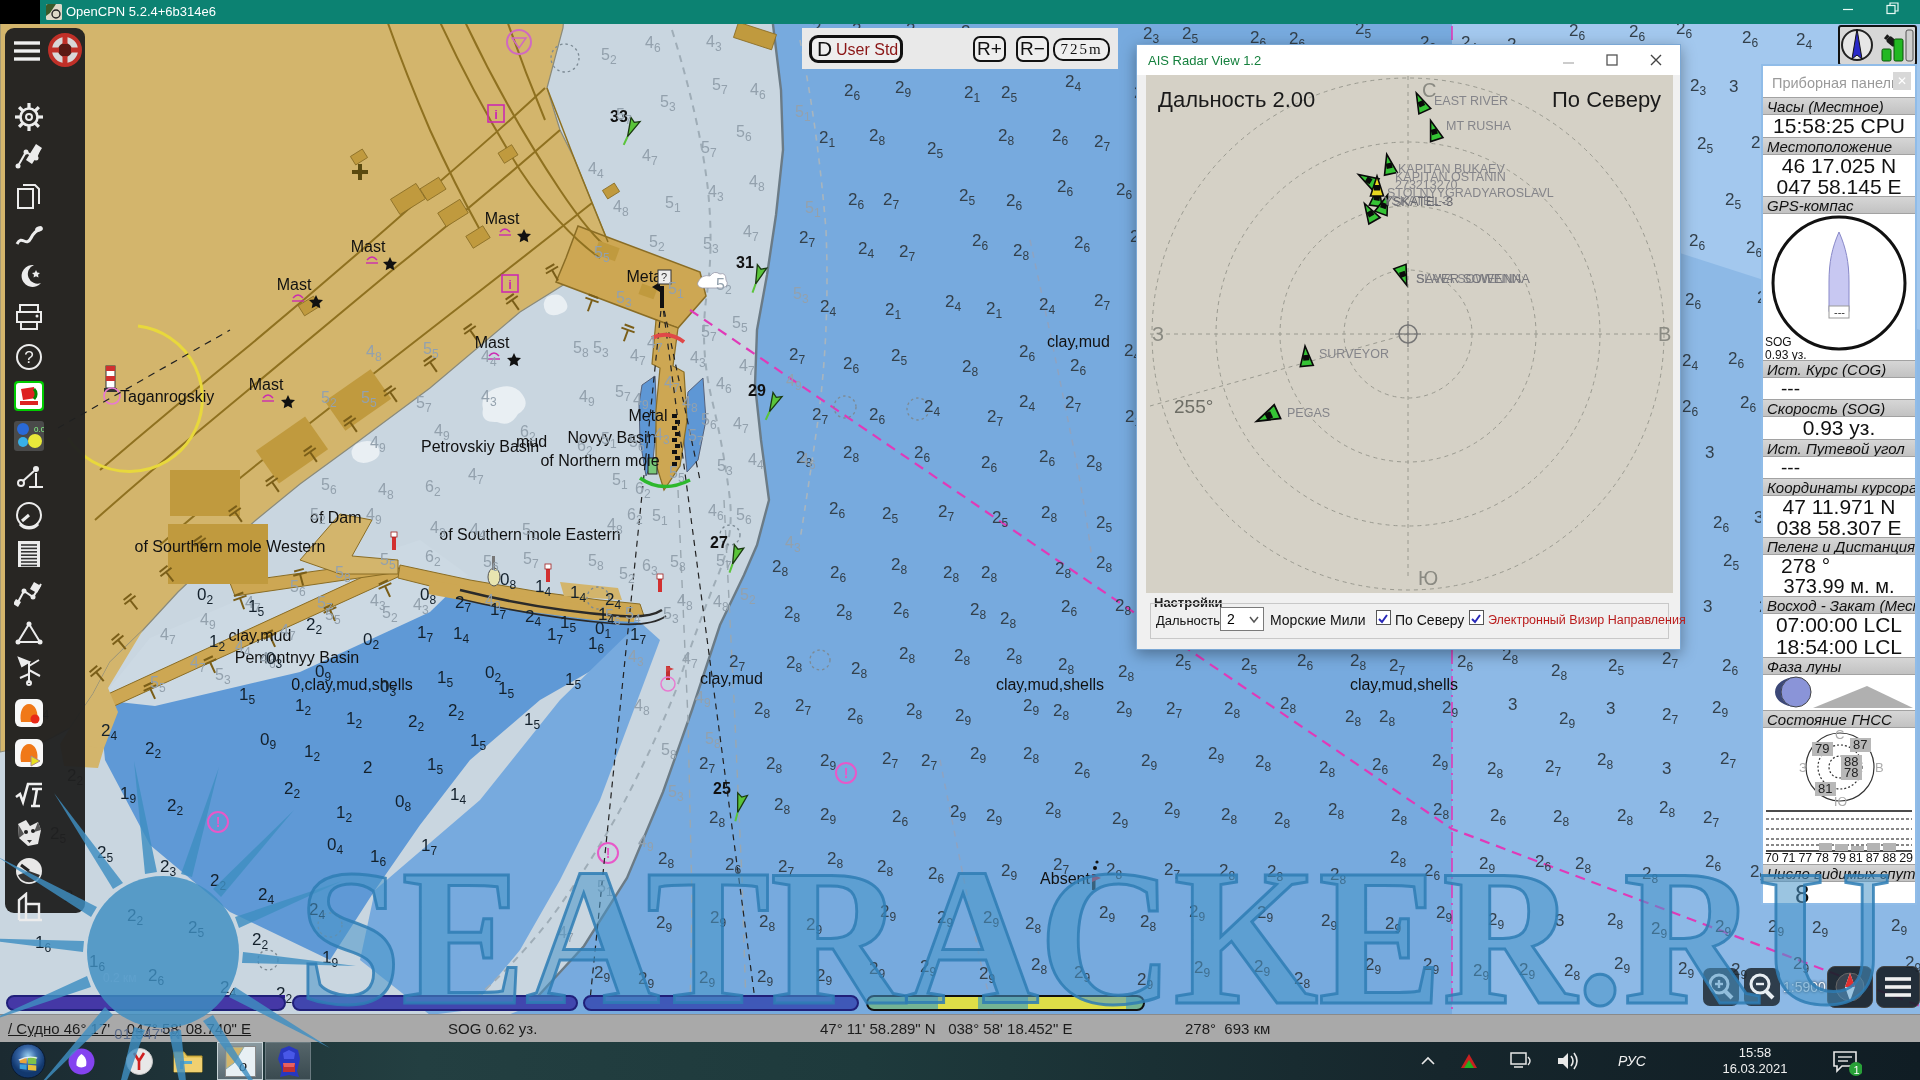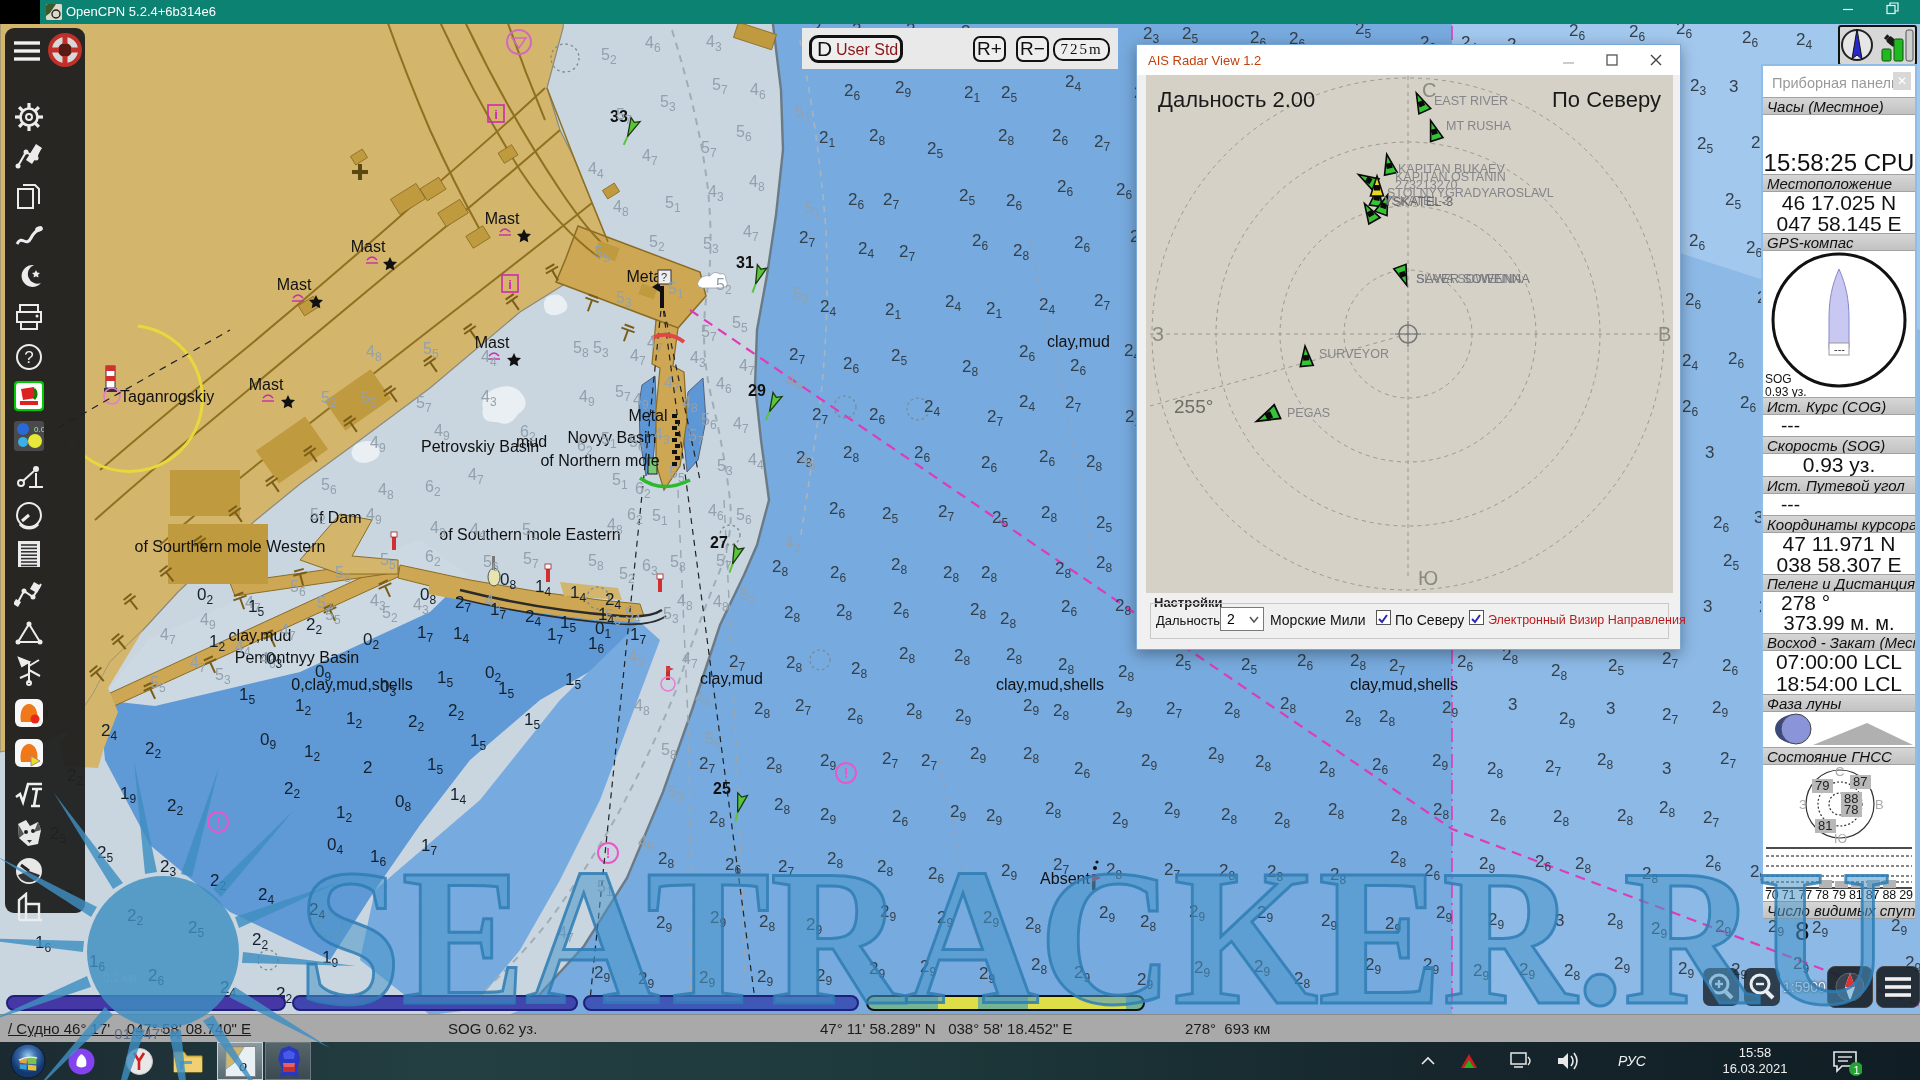--- a/index.html
+++ b/index.html
@@ -17,21 +17,21 @@
 
 #toolbar{position:absolute;left:5px;top:28px;width:80px;height:885px;background:rgba(32,32,32,0.96);border-radius:9px;z-index:20;}
 .tbi{position:absolute;width:30px;height:30px;left:9px;}
 
 #topbtns{position:absolute;left:802px;top:28px;width:316px;height:41px;background:#e9e9e9;z-index:10;}
 
 #cmpw{position:absolute;left:1838px;top:25px;width:79px;height:41px;background:#d7d7d7;border:2px solid #111;border-radius:3px;z-index:10;}
 
 #ais{position:absolute;left:1136px;top:44px;width:545px;height:606px;background:#f0f0f0;border:1px solid #7aa7d4;box-shadow:0 4px 14px rgba(0,0,0,0.35);z-index:22;}
 #ais .tb{position:absolute;left:0;top:0;width:100%;height:30px;background:#fff;}
-#ais .tb .t{position:absolute;left:11px;top:8px;font-size:13px;color:#c2410c;}
+#ais .tb .t{position:absolute;left:11px;top:8px;font-size:13px;color:#15803d;}
 #ais .radar{position:absolute;left:9px;top:30px;width:527px;height:518px;background:#d5d1c6;overflow:hidden;}
 #ais .set{position:absolute;left:9px;top:548px;width:527px;height:50px;background:#f0f0f0;white-space:nowrap;}
 
 #inst{position:absolute;left:1761px;top:64px;width:156px;height:841px;background:#fff;border:2px solid #90bce8;z-index:22;font-family:"Liberation Sans",sans-serif;}
 #inst .hdr{background:linear-gradient(#d6d6d6,#c2c2c2);border-top:1px solid #a2a2a2;border-bottom:1px solid #a2a2a2;font-style:italic;font-size:15px;color:#111;padding:0 4px;height:18px;line-height:17px;white-space:nowrap;overflow:hidden;}
 #inst .val{font-size:20px;color:#111;text-align:center;height:20px;line-height:21px;white-space:nowrap;overflow:hidden;}
 #inst .vall{font-size:19px;color:#111;text-align:left;height:21px;line-height:21px;padding-left:18px;}
 
 #statusbar{position:absolute;left:0;top:1014px;width:1920px;height:28px;background:#a9a9a9;border-top:1px solid #8a8a8a;z-index:28;font-size:15px;color:#1c1c1c;}
 #statusbar span{position:absolute;top:5px;white-space:pre;}
@@ -1267,21 +1267,21 @@
           </svg></div>
 <div class="abs" style="left:342px;top:20px;font-size:12.5px;color:#b91c1c;white-space:nowrap;">Электронный Визир Направления</div>
 </div>
     </div>
     <div id="inst">
       <div style="height:31px;position:relative;">
         <span style="position:absolute;left:9px;top:9px;font-size:14.5px;color:#9a9a9a;">Приборная панель</span>
         <span style="position:absolute;right:4px;top:6px;width:18px;height:18px;background:#d8d8d8;color:#fff;font-size:12px;text-align:center;line-height:18px;">✕</span>
       </div>
       <div class="hdr">Часы (Местное)</div>
-      <div class="val" style="font-size:24px;height:22px;margin-top:37px;">15:58:25 CPU</div>
+      <div class="val" style="font-size:21px;height:22px;">15:58:25 CPU</div>
       <div class="hdr">Местоположение</div>
       <div class="val" style="font-size:21px;height:21px;">46 17.025 N</div>
       <div class="val" style="font-size:21px;height:20px;">047 58.145 E</div>
       <div class="hdr">GPS-компас</div>
       <div style="position:relative;height:146px;"><svg width="152" height="146" viewBox="0 0 152 146">
 <circle cx="76" cy="69" r="66" fill="#fff" stroke="#111" stroke-width="3"></circle>
 <path d="M76,18 C83,34 86,48 86,68 L86,96 C86,100 83,102 76,102 C69,102 66,100 66,96 L66,68 C66,48 69,34 76,18 Z" fill="#c8c8f2" stroke="#8888c8" stroke-width="1"></path>
 <rect x="66" y="92" width="20" height="12" fill="#fff" stroke="#999"></rect>
 <text x="71" y="102" font-size="11" fill="#333">---</text>
 <text x="2" y="132" font-size="12" fill="#111">SOG</text>

